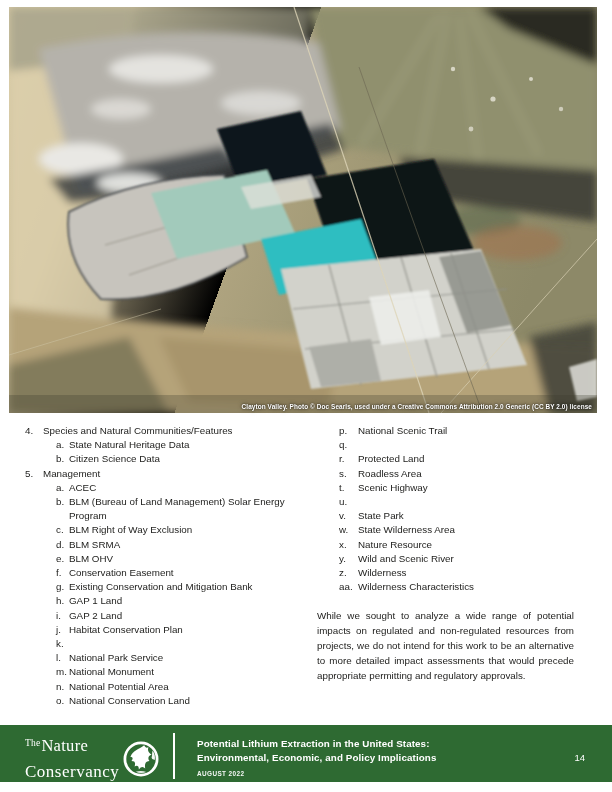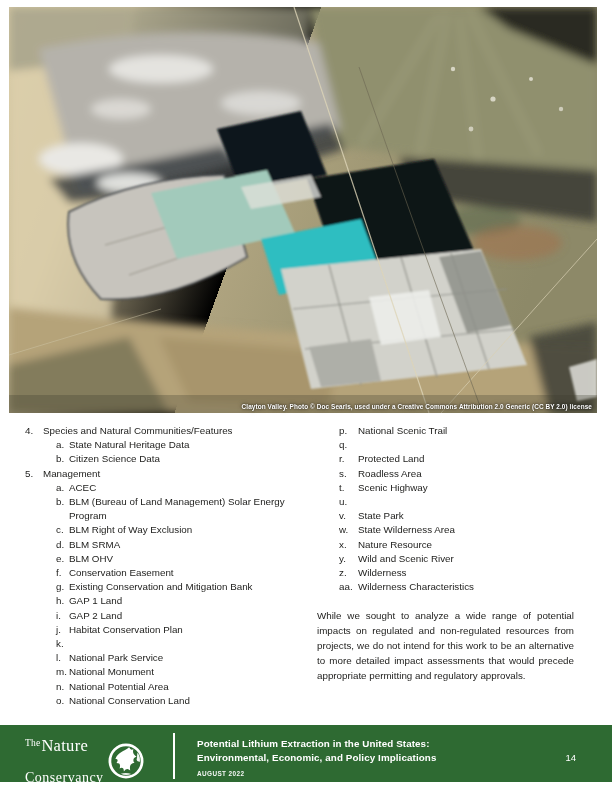--- a/index.html
+++ b/index.html
@@ -42,27 +42,27 @@
 
   
   .footer {
     position:absolute; left:0; top:725px; width:612px; height:57px;
     background:var(--green); color:#ffffff;
   }
   .logo { position:absolute; left:25px; top:13px; display:flex; align-items:center; }
   .logo-text { font-family:"Liberation Serif", serif; line-height:1; white-space:nowrap; }
   .logo-text .the    { font-size:9.5px;  letter-spacing:.2px; vertical-align:5px; margin-right:1px; }
   .logo-text .nature { font-size:16.5px; letter-spacing:.3px; }
-  .logo-text .l2     { font-size:14px; letter-spacing:.5px; margin-top:16px; }
+  .logo-text .l2     { font-size:17px; letter-spacing:.5px; margin-top:8px; }
   .globe { width:36px; height:36px; margin-left:4px; }
   .fdivider { position:absolute; left:173px; top:8px; width:1.5px; height:46px; background:#ffffff; }
   .ftitle { position:absolute; left:197px; top:12px; }
   .ftitle .t1, .ftitle .t2 { font-size:9.8px; font-weight:bold; line-height:13.5px; letter-spacing:.1px; }
   .ftitle .fdate { font-size:6.4px; font-weight:bold; letter-spacing:.4px; margin-top:6px; opacity:.95; }
-  .pagenum { position:absolute; right:36px; top:27px; font-size:9.5px; }
+  .pagenum { position:absolute; right:27px; top:27px; font-size:9.5px; }
 </style>
 </head>
 <body>
 
 <div class="page">
 
   <figure class="photo">
     <svg viewBox="0 0 588 406" preserveAspectRatio="none" aria-hidden="true">
       <defs>
         <linearGradient id="bg" x1="0" y1="0" x2="1" y2="0.25">

